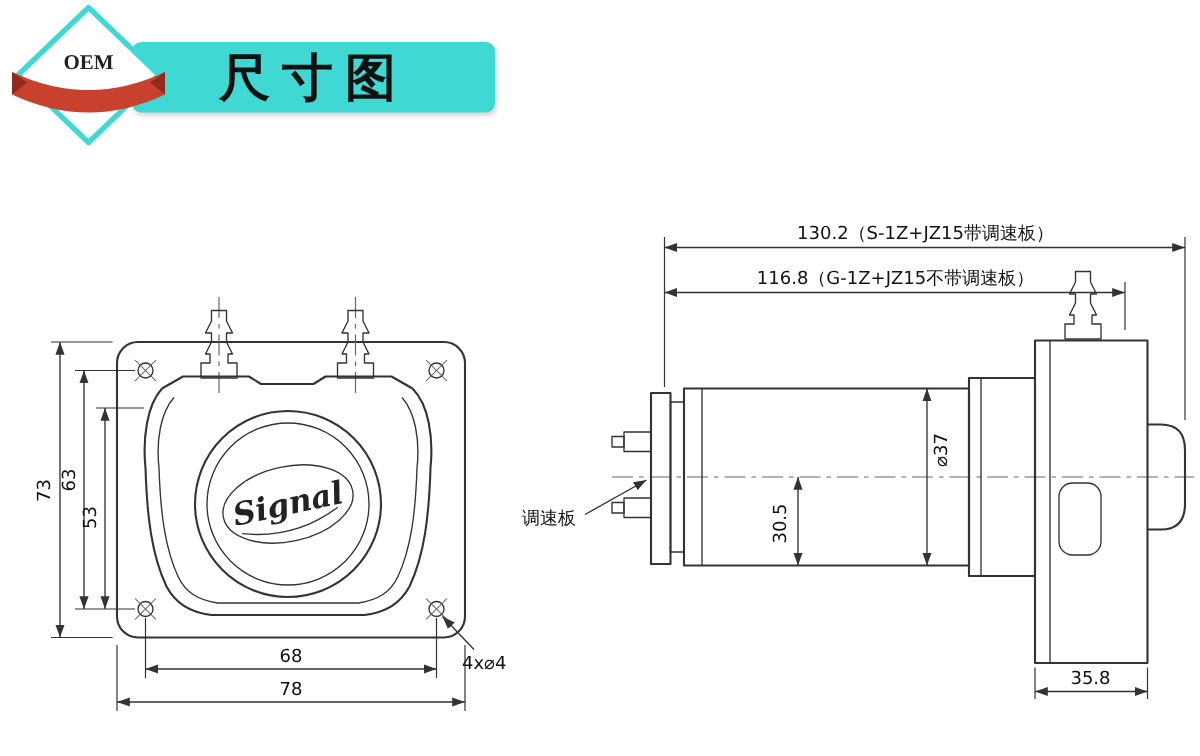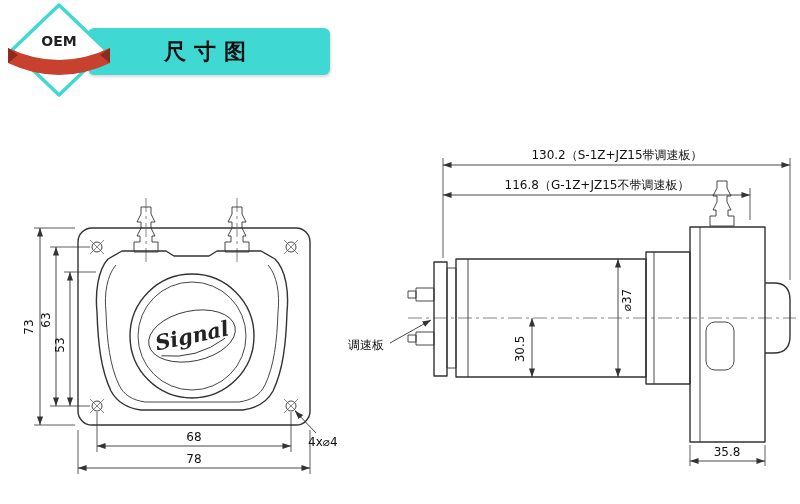--- a/index.html
+++ b/index.html
@@ -6,22 +6,22 @@
   body{
     width:800px;height:504px;position:relative;background:#ffffff;
     font-family:"DejaVu Sans","Liberation Sans",sans-serif;overflow:hidden;
   }
   .drawing{position:absolute;left:0;top:0;}
   .titlebar{
     position:absolute;left:88px;top:28px;width:242px;height:47px;
     background:#3FD8D3;border-radius:6px;display:flex;align-items:center;justify-content:center;
     box-shadow:1px 2px 3px rgba(0,0,0,0.15);
   }
-  .titlebar span{font-size:22px;font-weight:bold;color:#111;letter-spacing:8px;}
-  .badge{position:absolute;left:4px;top:2px;width:110px;height:100px;}
+  .titlebar span{font-size:34px;font-weight:bold;color:#111;letter-spacing:8px;}
+  .badge{position:absolute;left:4px;top:2px;width:110px;height:100px;font-family:Liberation Serif, serif;}
   
   .ol{stroke:#333;stroke-width:1.4;fill:none;stroke-linejoin:round;}
   .ol2{stroke:#333;stroke-width:0.9;fill:none;stroke-linejoin:round;}
   .dim{stroke:#333;stroke-width:0.9;fill:none;}
   .ext{stroke:#333;stroke-width:0.8;}
   .cl{stroke:#666;stroke-width:0.8;stroke-dasharray:14 4 3 4;fill:none;}
   .hx{stroke:#555;stroke-width:0.7;}
   text.dt{font-size:12px;fill:#111;font-family:"DejaVu Sans","Liberation Sans",sans-serif;}
   text.logo{font-size:21px;font-style:italic;font-weight:bold;fill:#222;font-family:"DejaVu Serif","Liberation Serif",serif;}
 </style>

